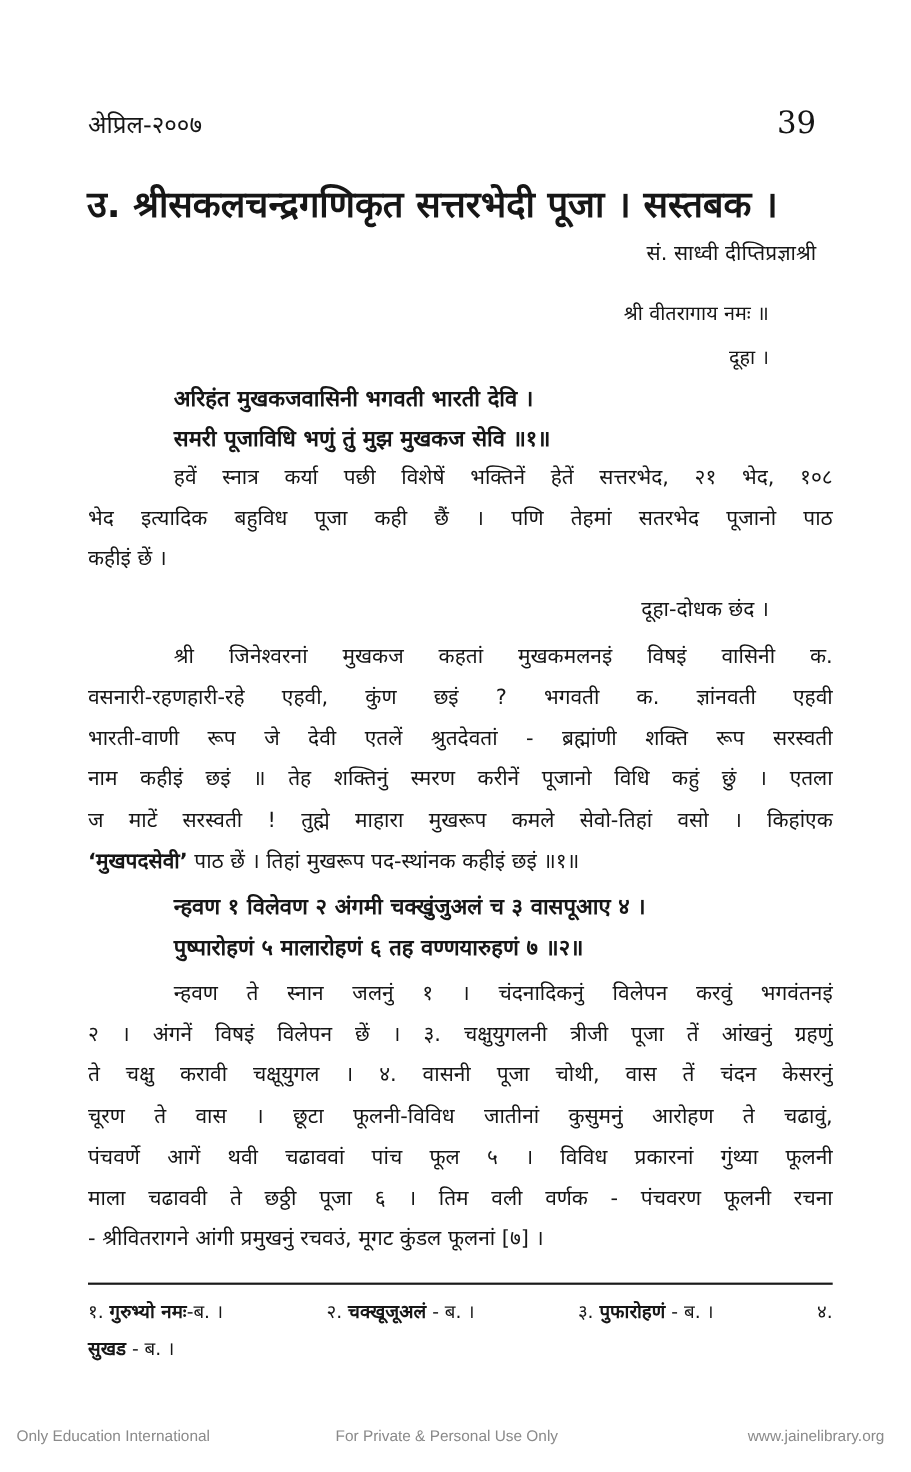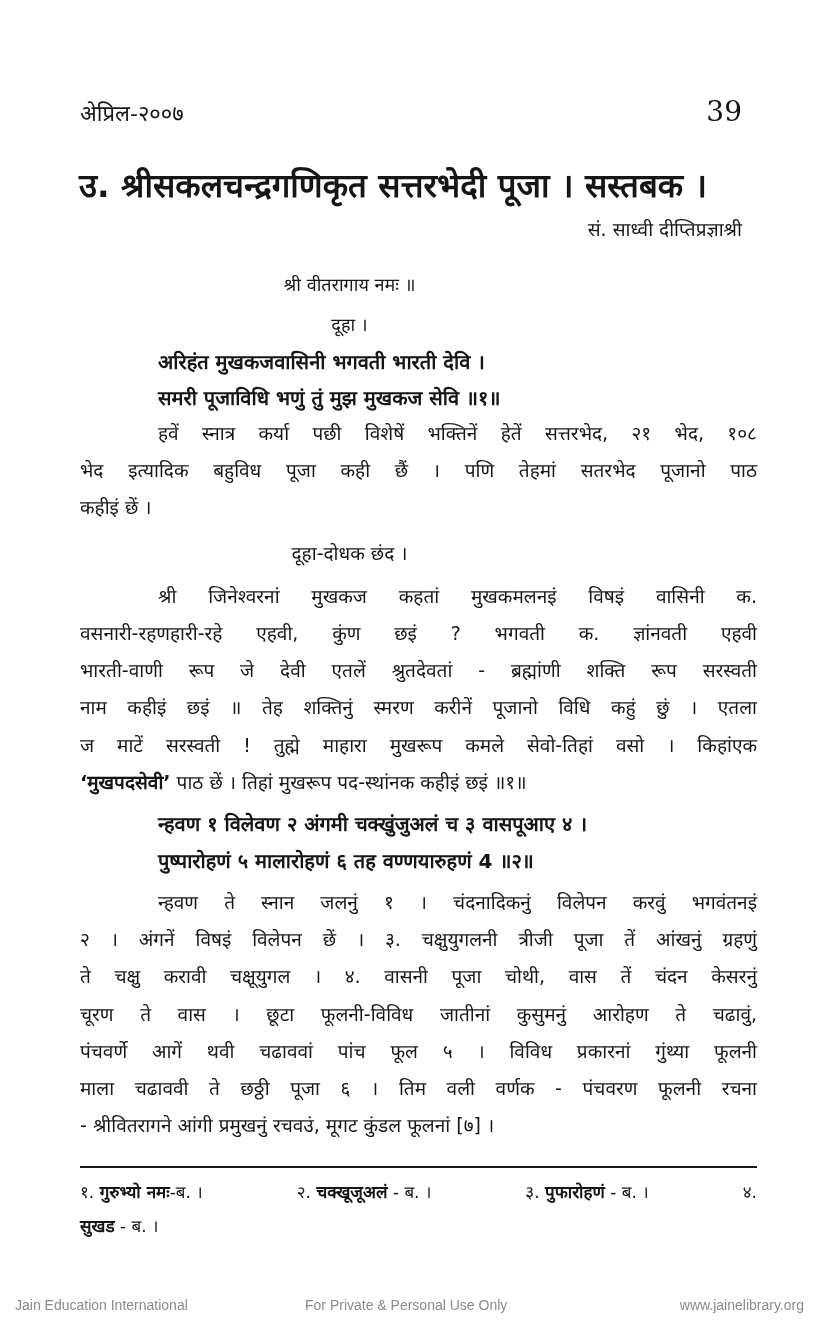--- a/index.html
+++ b/index.html
@@ -5,21 +5,21 @@
   html, body { margin:0; padding:0; }
   body {
     width:828px; height:1338px; background:#ffffff; position:relative; overflow:hidden;
     font-family:"DejaVu Sans", sans-serif; color:#161616;
   }
   .abs { position:absolute; white-space:nowrap; }
   .hdr-left { left:80px; top:97px; font-size:22px; }
   .hdr-right { right:86px; top:95px; font-size:28px; font-family:"DejaVu Serif", serif; font-weight:normal; }
   .title { left:79px; top:162px; font-size:33px; font-weight:bold; letter-spacing:0px; }
   .editor { right:86px; top:216px; font-size:19px; }
-  .center { left:0; width:699px; text-align:center; }
+  .center { left:0; width:699px; text-align:right; }
   .c1 { top:272px; font-size:18px; }
   .c2 { top:312px; font-size:18px; }
   .verse { left:158px; font-size:20px; font-weight:bold; }
   .v1 { top:348px; }
   .v2 { top:384px; }
   .body-line { left:80px; width:677px; font-size:19px; text-align:justify; text-align-last:justify; }
   .indent { left:158px; width:599px; }
   .last { text-align-last:left; }
   .b { font-weight:bold; }
   .rule { position:absolute; left:80px; top:1166px; width:677px; height:2px; background:#1a1a1a; }
@@ -52,21 +52,21 @@
   <div class="abs body-line indent" style="top:583px;">श्री जिनेश्वरनां मुखकज कहतां मुखकमलनइं विषइं वासिनी क.</div>
   <div class="abs body-line" style="top:620px;">वसनारी-रहणहारी-रहे एहवी, कुंण छइं ? भगवती क. ज्ञांनवती एहवी</div>
   <div class="abs body-line" style="top:657px;">भारती-वाणी रूप जे देवी एतलें श्रुतदेवतां - ब्रह्मांणी शक्ति रूप सरस्वती</div>
   <div class="abs body-line" style="top:694px;">नाम कहीइं छइं ॥ तेह शक्तिनुं स्मरण करीनें पूजानो विधि कहुं छुं । एतला</div>
   <div class="abs body-line" style="top:732px;">ज माटें सरस्वती ! तुह्मे माहारा मुखरूप कमले सेवो-तिहां वसो । किहांएक</div>
   <div class="abs body-line last" style="top:769px;">
     <span class="b">‘मुखपदसेवी’</span><span> पाठ छें । तिहां मुखरूप पद-स्थांनक कहीइं छइं ॥१॥</span>
   </div>
 
   <div class="abs verse" style="top:810px;">न्हवण १ विलेवण २ अंगमी चक्खुंजुअलं च ३ वासपूआए ४ ।</div>
-  <div class="abs verse" style="top:847px;">पुष्पारोहणं ५ मालारोहणं ६ तह वण्णयारुहणं 4 ॥२॥</div>
+  <div class="abs verse" style="top:847px;">पुष्पारोहणं ५ मालारोहणं ६ तह वण्णयारुहणं ७ ॥२॥</div>
 
   <div class="abs body-line indent" style="top:889px;">न्हवण ते स्नान जलनुं १ । चंदनादिकनुं विलेपन करवुं भगवंतनइं</div>
   <div class="abs body-line" style="top:926px;">२ । अंगनें विषइं विलेपन छें । ३. चक्षुयुगलनी त्रीजी पूजा तें आंखनुं ग्रहणुं</div>
   <div class="abs body-line" style="top:963px;">ते चक्षु करावी चक्षूयुगल । ४. वासनी पूजा चोथी, वास तें चंदन केसरनुं</div>
   <div class="abs body-line" style="top:1001px;">चूरण ते वास । छूटा फूलनी-विविध जातीनां कुसुमनुं आरोहण ते चढावुं,</div>
   <div class="abs body-line" style="top:1038px;">पंचवर्णे आगें थवी चढाववां पांच फूल ५ । विविध प्रकारनां गुंथ्या फूलनी</div>
   <div class="abs body-line" style="top:1075px;">माला चढाववी ते छठ्ठी पूजा ६ । तिम वली वर्णक - पंचवरण फूलनी रचना</div>
   <div class="abs body-line last" style="top:1112px; left:80px;">- श्रीवितरागने आंगी प्रमुखनुं रचवउं, मूगट कुंडल फूलनां [७] ।</div>
 
   <div class="rule"></div>
@@ -74,17 +74,17 @@
   <div class="abs fn" style="top:1180px; width:677px; display:flex; justify-content:space-between;">
     <span><span>१.</span> <span class="b">गुरुभ्यो नमः</span><span>-ब. ।</span></span>
     <span><span>२.</span> <span class="b">चक्खूजूअलं</span> <span>- ब. ।</span></span>
     <span><span>३.</span> <span class="b">पुफारोहणं</span> <span>- ब. ।</span></span>
     <span>४.</span>
   </div>
   <div class="abs fn" style="top:1214px;">
     <span class="b">सुखड</span><span> - ब. ।</span>
   </div>
 
-  <div class="abs footer" style="left:15px;">Jain Education International</div>
+  <div class="abs footer" style="left:15px;">Only Education International</div>
   <div class="abs footer" style="left:305px;">For Private &amp; Personal Use Only</div>
   <div class="abs footer" style="right:24px;">www.jainelibrary.org</div>
 
 </div>
 
 </body></html>

